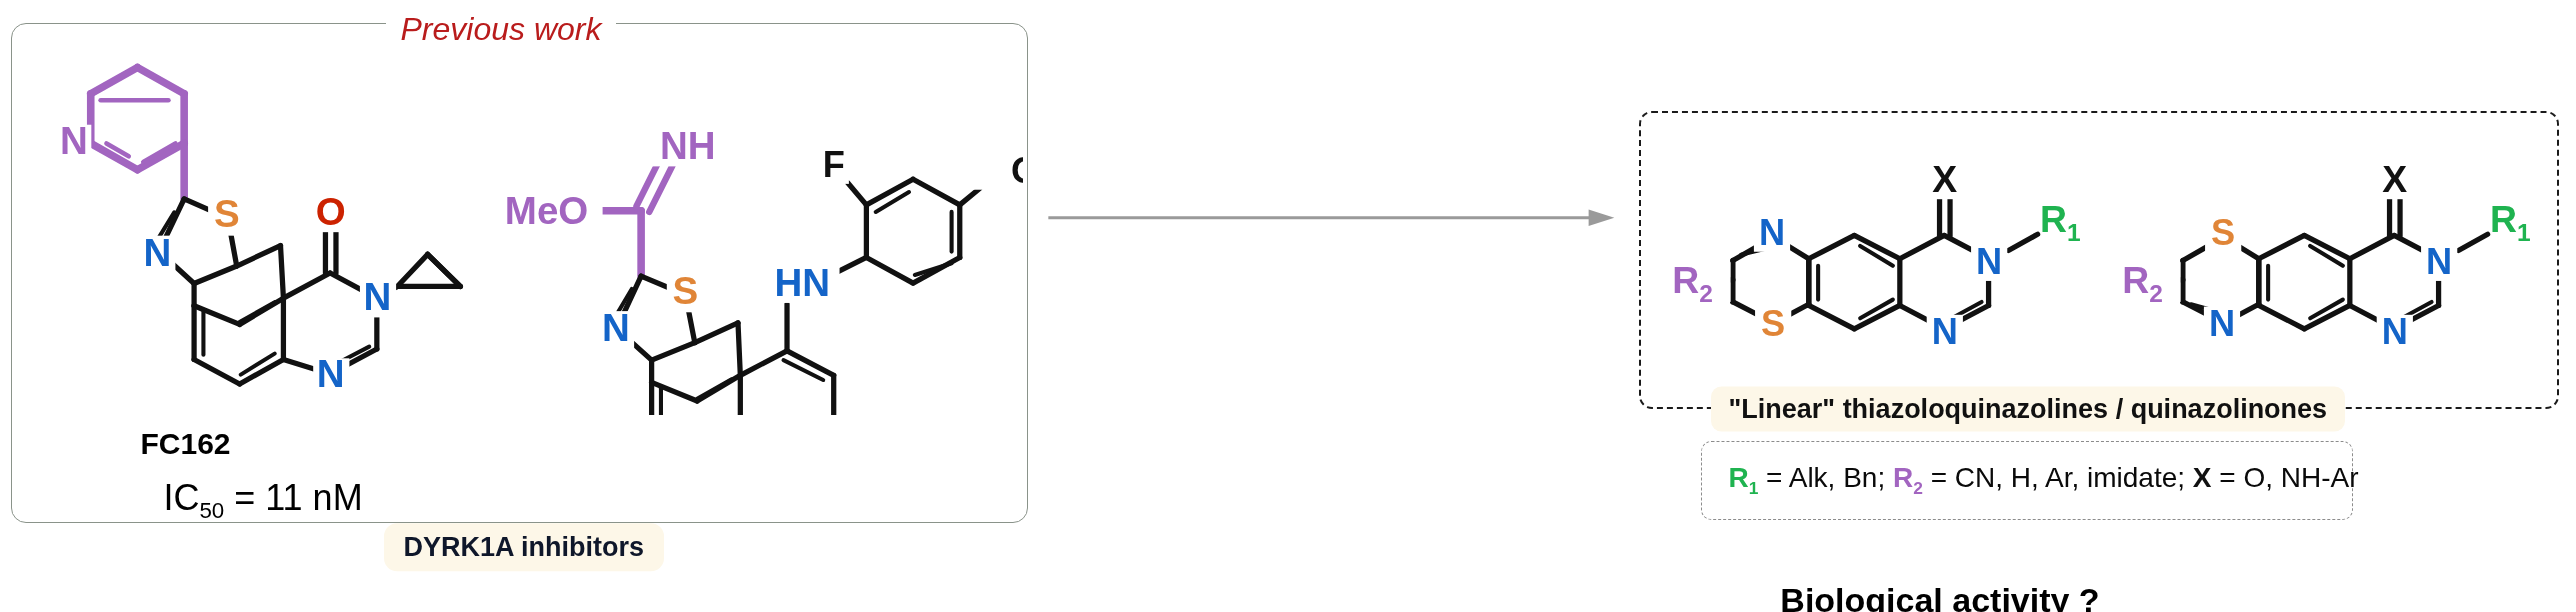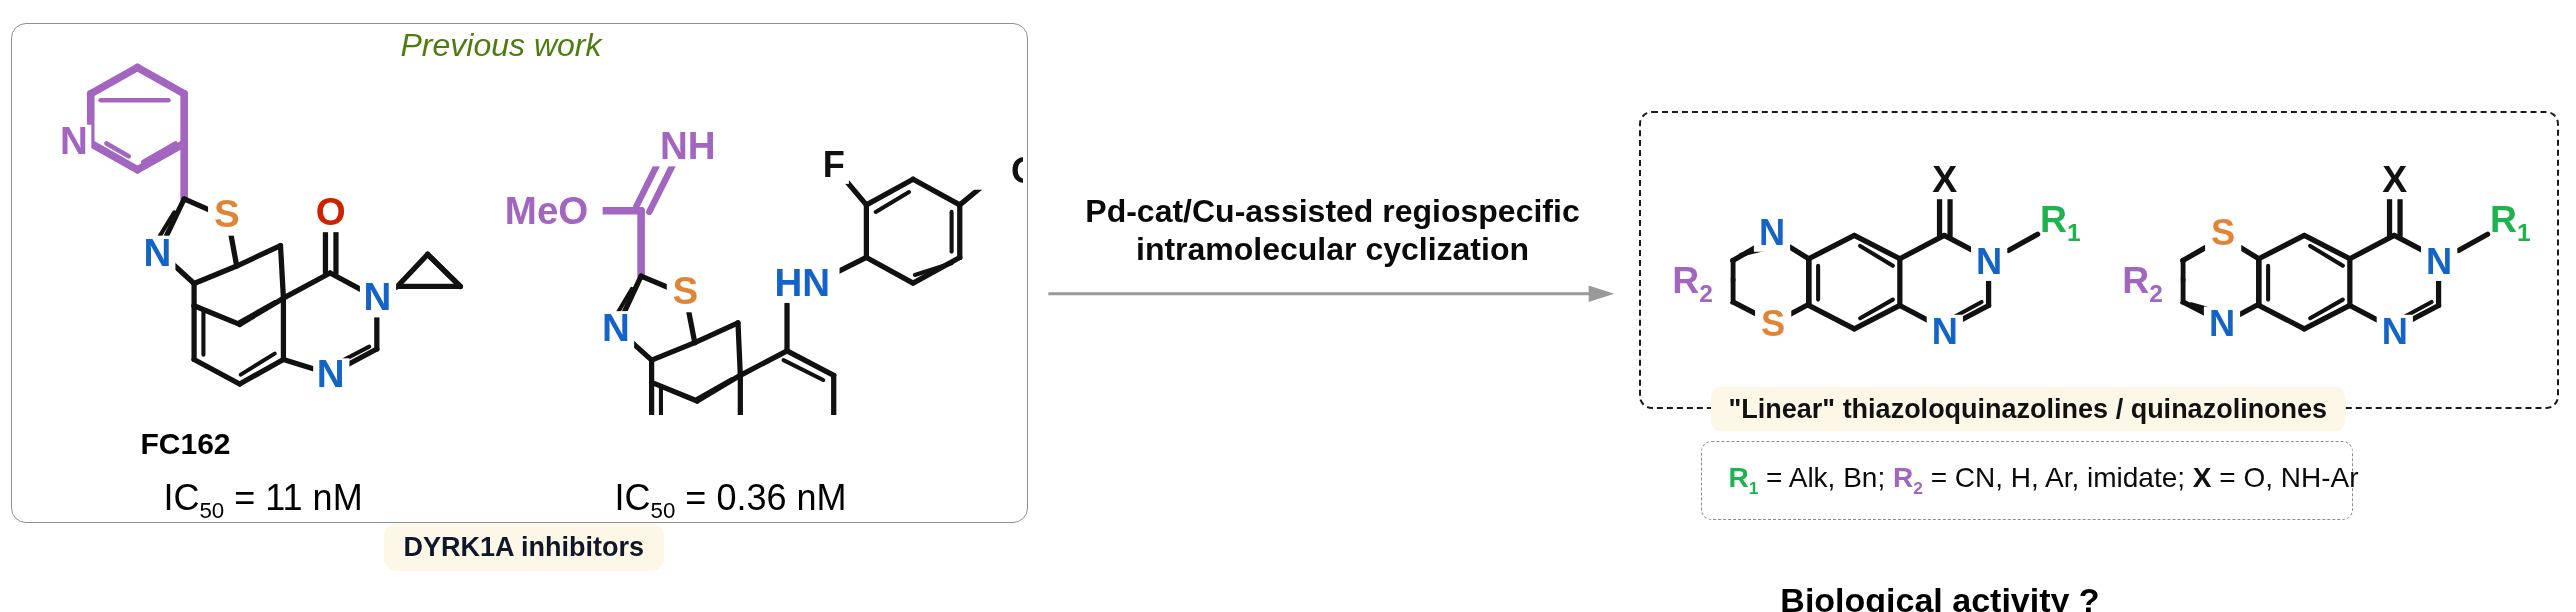--- a/index.html
+++ b/index.html
@@ -18,27 +18,27 @@
   #prev-panel {
     position: absolute;
     left: 10.5px; top: 23.4px;
     width: 1017px; height: 500px;
     border: 1.8px solid #8a938a;
     border-radius: 15px;
     background: #ffffff;
   }
   #prev-title {
     position: absolute;
-    left: 374px; top: 21px;
+    left: 374px; top: 5px;
     transform: translateY(-50%);
     background: #ffffff;
     padding: 0 15px;
     font-size: 32px;
     font-style: italic;
-    color: #4d7c0f;
+    color: #b91c1c;
     white-space: nowrap;
     font-family: "Liberation Sans", sans-serif;
   }
   #dyrk-badge {
     position: absolute;
     left: 372px; top: 523px;
     transform: translateY(-50%);
     background: #fdf7e8;
     border-radius: 13px;
     padding: 8.2px 20px;
@@ -311,32 +311,25 @@
     <rect x="592" y="152" width="50" height="62" fill="#ffffff"></rect>
     <text class="atom" x="616" y="202" font-size="62" fill="#111111" text-anchor="middle" font-weight="normal">F</text>
 
     <rect x="846" y="162" width="200" height="62" fill="#ffffff"></rect>
     <text class="atom" x="920" y="212" font-size="62" fill="#111111" text-anchor="start" font-weight="normal">OMe</text>
 
     <rect x="506" y="646" width="62" height="62" fill="#ffffff"></rect>
     <text class="atom" x="537" y="696" font-size="66" fill="#1464c8" text-anchor="middle">N</text>
   </svg>
 
-  <div class="mol-ic50" style="left:567px;top:453px;width:304px;">
-    <span>IC</span><sub>50</sub><span> = 0.36 nM</span>
-  </div>
 
   <div id="dyrk-badge">DYRK1A inhibitors</div>
 </div>
 
 <div id="arrow-block">
-  <div id="arrow-text">
-    <div>Pd-cat/Cu-assisted regiospecific</div>
-    <div>intramolecular cyclization</div>
-  </div>
   <svg id="arrow-svg" width="573" height="23.4" viewBox="0 0 980 40">
     <line x1="4" y1="20" x2="930" y2="20" stroke="#9a9a9a" stroke-width="5"></line>
     <polygon points="928,6 972,20 928,34" fill="#9a9a9a"></polygon>
   </svg>
 </div>
 
 <div id="prod-box">
 
   <svg style="position:absolute;left:23.4px;top:16.4px;" width="432" height="263" viewBox="0 0 740 450">
     <g stroke="#111111" stroke-width="9" fill="none" stroke-linecap="round">

